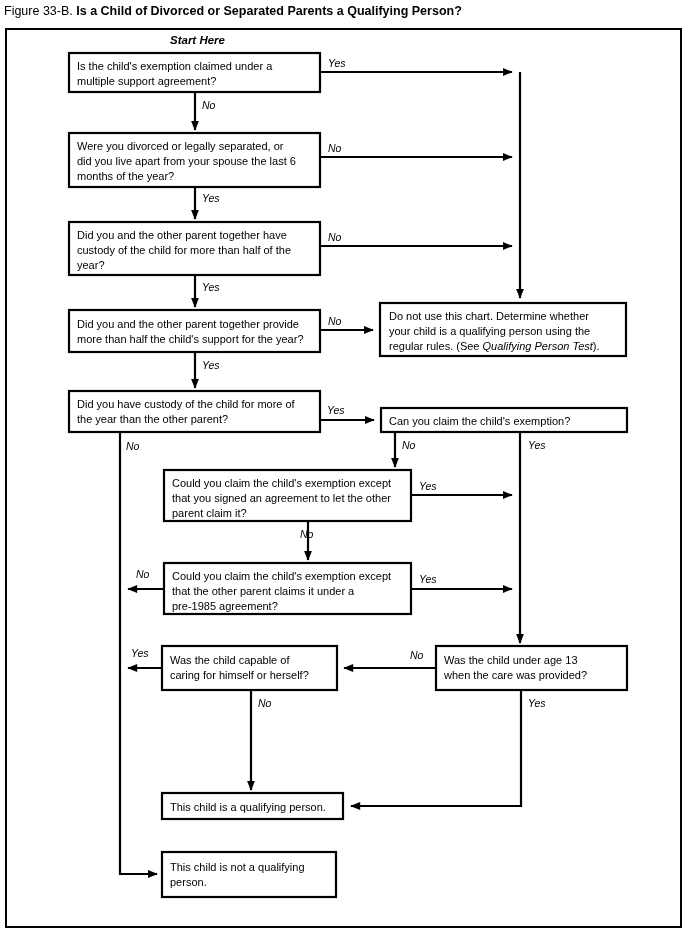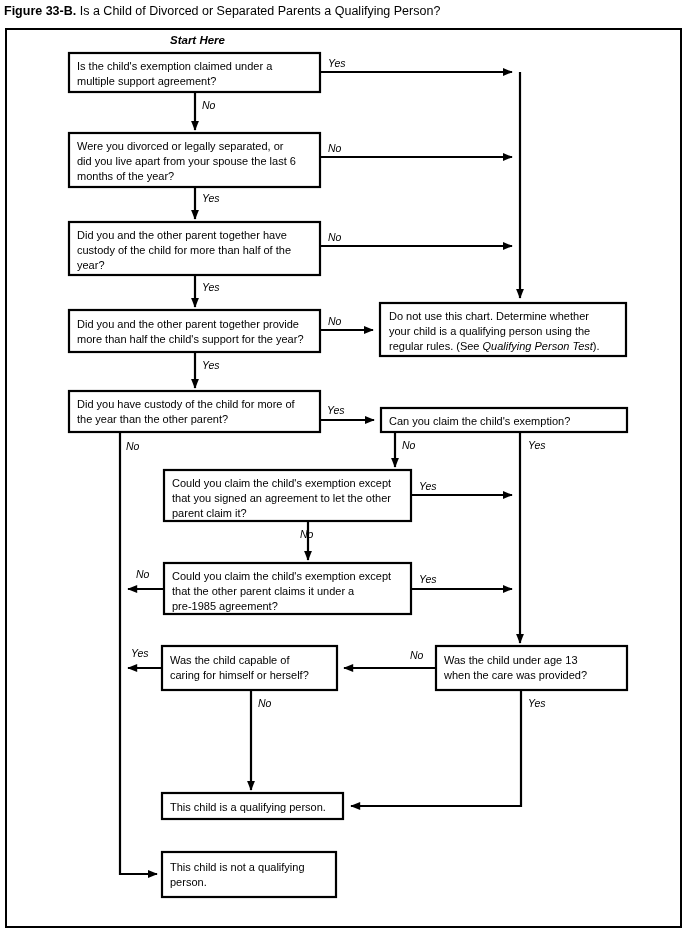--- a/index.html
+++ b/index.html
@@ -16,24 +16,24 @@
   }
   #figure-title {
     position: absolute;
     left: 4px;
     top: 4px;
     font-size: 12.5px;
     color: #000;
     white-space: nowrap;
   }
   #figure-title .fig-num {
+    font-weight: normal;
+  }
+  #figure-title .fig-head {
     font-weight: bold;
-  }
-  #figure-title .fig-head {
-    font-weight: normal;
   }
   #chart-frame {
     position: absolute;
     left: 5px;
     top: 28px;
     width: 677px;
     height: 900px;
     border: 2px solid #000;
     box-sizing: border-box;
     background: #fff;

